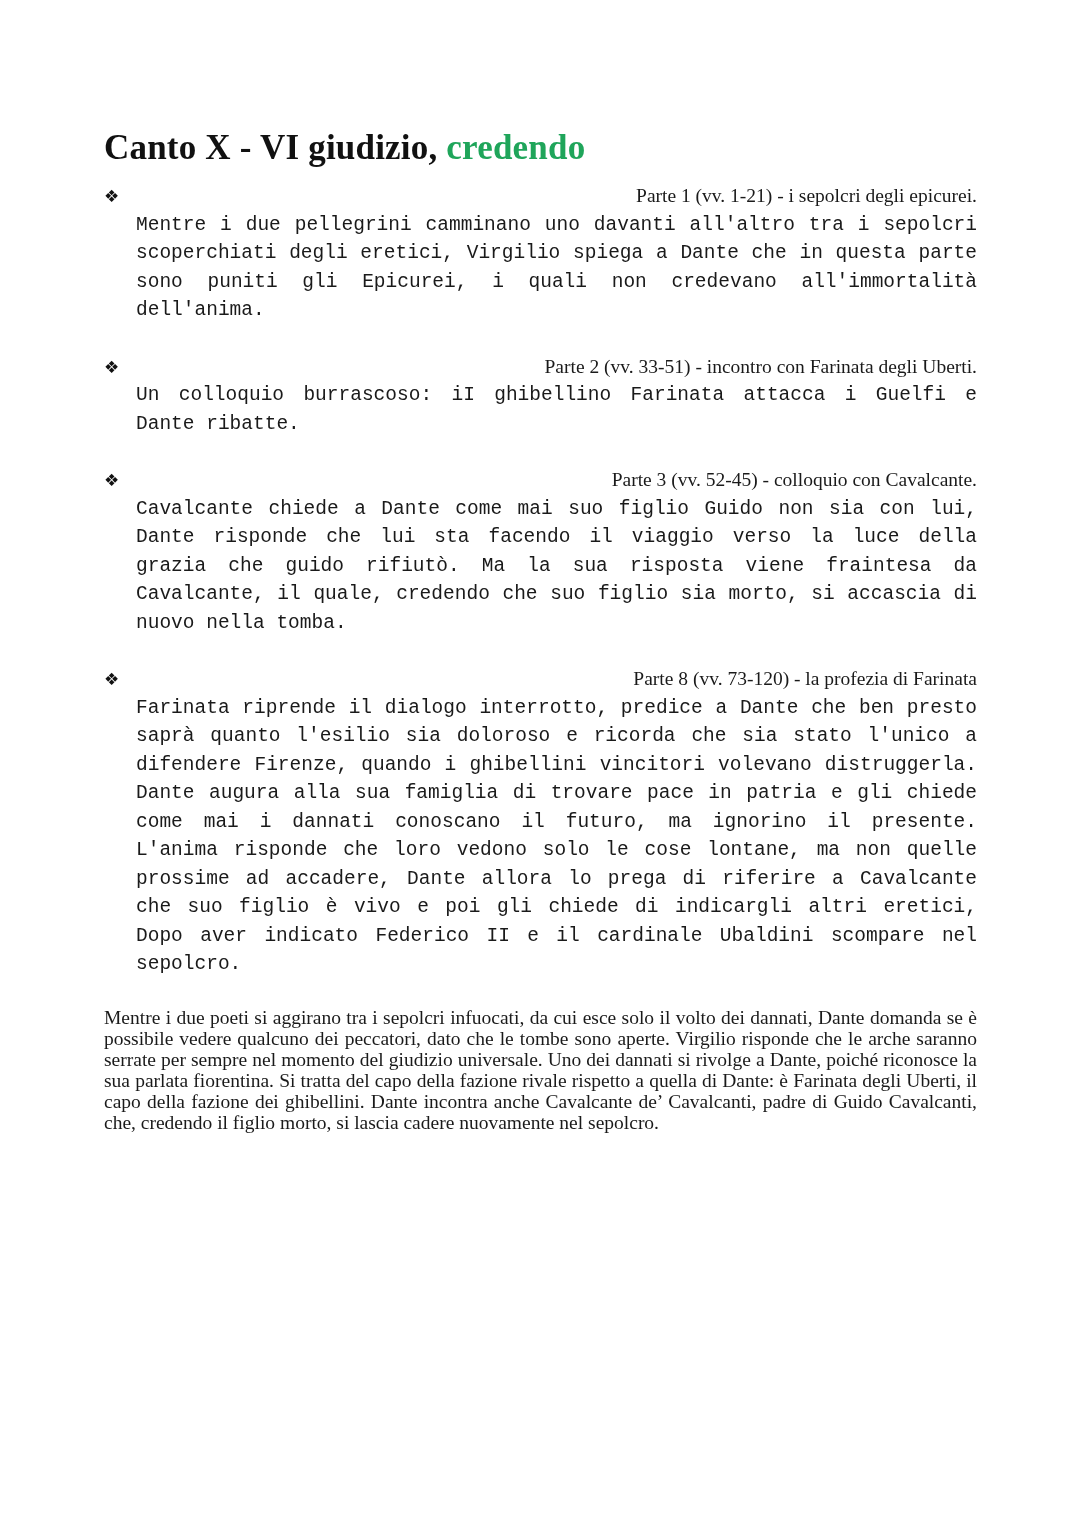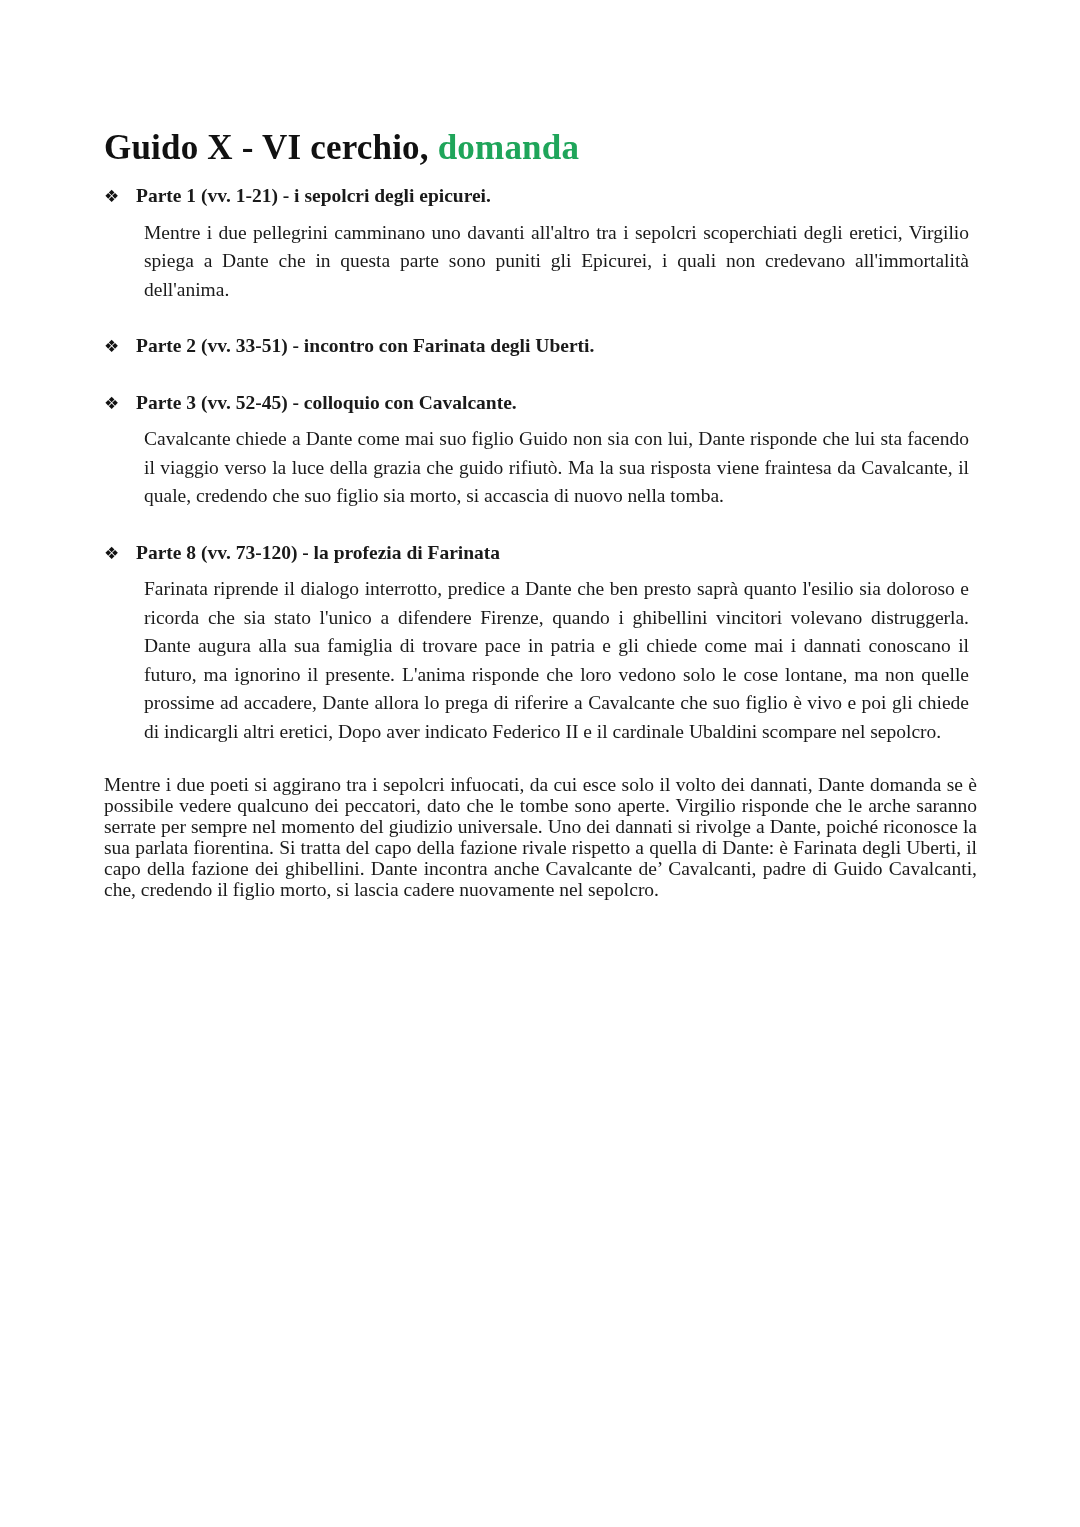--- a/index.html
+++ b/index.html
@@ -49,50 +49,53 @@
       top: 0;
       font-size: 17px;
       line-height: 28.5px;
       color: #111111;
       font-family: "DejaVu Sans", sans-serif;
     }
     .part-heading {
       font-size: 19.5px;
       line-height: 28.5px;
       margin: 0;
-      font-weight: bold;
+      font-weight: normal;
+      text-align: right;
     }
     .part-body {
       font-size: 19.5px;
       line-height: 28.5px;
-      margin: 8px;
+      margin: 0;
       text-align: justify;
+      font-family: Liberation Mono, monospace;
     }
     .summary {
       font-size: 19.5px;
       line-height: 21px;
       margin: 0;
       text-align: justify;
     }
   </style>
 </head>
 <body>
 
 <div class="page">
-  <h1 class="title"><span>Guido X - VI cerchio, </span><span class="accent">domanda</span></h1>
+  <h1 class="title"><span>Canto X - VI giudizio, </span><span class="accent">credendo</span></h1>
 
   <ul class="parts">
     <li class="part">
       <span class="bullet">❖</span>
       <p class="part-heading">Parte 1 (vv. 1-21) - i sepolcri degli epicurei.</p>
       <p class="part-body">Mentre i due pellegrini camminano uno davanti all'altro tra i sepolcri scoperchiati degli eretici, Virgilio spiega a Dante che in questa parte sono puniti gli Epicurei, i quali non credevano all'immortalità dell'anima.</p>
     </li>
     <li class="part">
       <span class="bullet">❖</span>
       <p class="part-heading">Parte 2 (vv. 33-51) - incontro con Farinata degli Uberti.</p>
+      <p class="part-body">Un colloquio burrascoso: iI ghibellino Farinata attacca i Guelfi e Dante ribatte.</p>
     </li>
     <li class="part">
       <span class="bullet">❖</span>
       <p class="part-heading">Parte 3 (vv. 52-45) - colloquio con Cavalcante.</p>
       <p class="part-body">Cavalcante chiede a Dante come mai suo figlio Guido non sia con lui, Dante risponde che lui sta facendo il viaggio verso la luce della grazia che guido rifiutò. Ma la sua risposta viene fraintesa da Cavalcante, il quale, credendo che suo figlio sia morto, si accascia di nuovo nella tomba.</p>
     </li>
     <li class="part">
       <span class="bullet">❖</span>
       <p class="part-heading">Parte 8 (vv. 73-120) - la profezia di Farinata</p>
       <p class="part-body">Farinata riprende il dialogo interrotto, predice a Dante che ben presto saprà quanto l'esilio sia doloroso e ricorda che sia stato l'unico a difendere Firenze, quando i ghibellini vincitori volevano distruggerla. Dante augura alla sua famiglia di trovare pace in patria e gli chiede come mai i dannati conoscano il futuro, ma ignorino il presente. L'anima risponde che loro vedono solo le cose lontane, ma non quelle prossime ad accadere, Dante allora lo prega di riferire a Cavalcante che suo figlio è vivo e poi gli chiede di indicargli altri eretici, Dopo aver indicato Federico II e il cardinale Ubaldini scompare nel sepolcro.</p>

